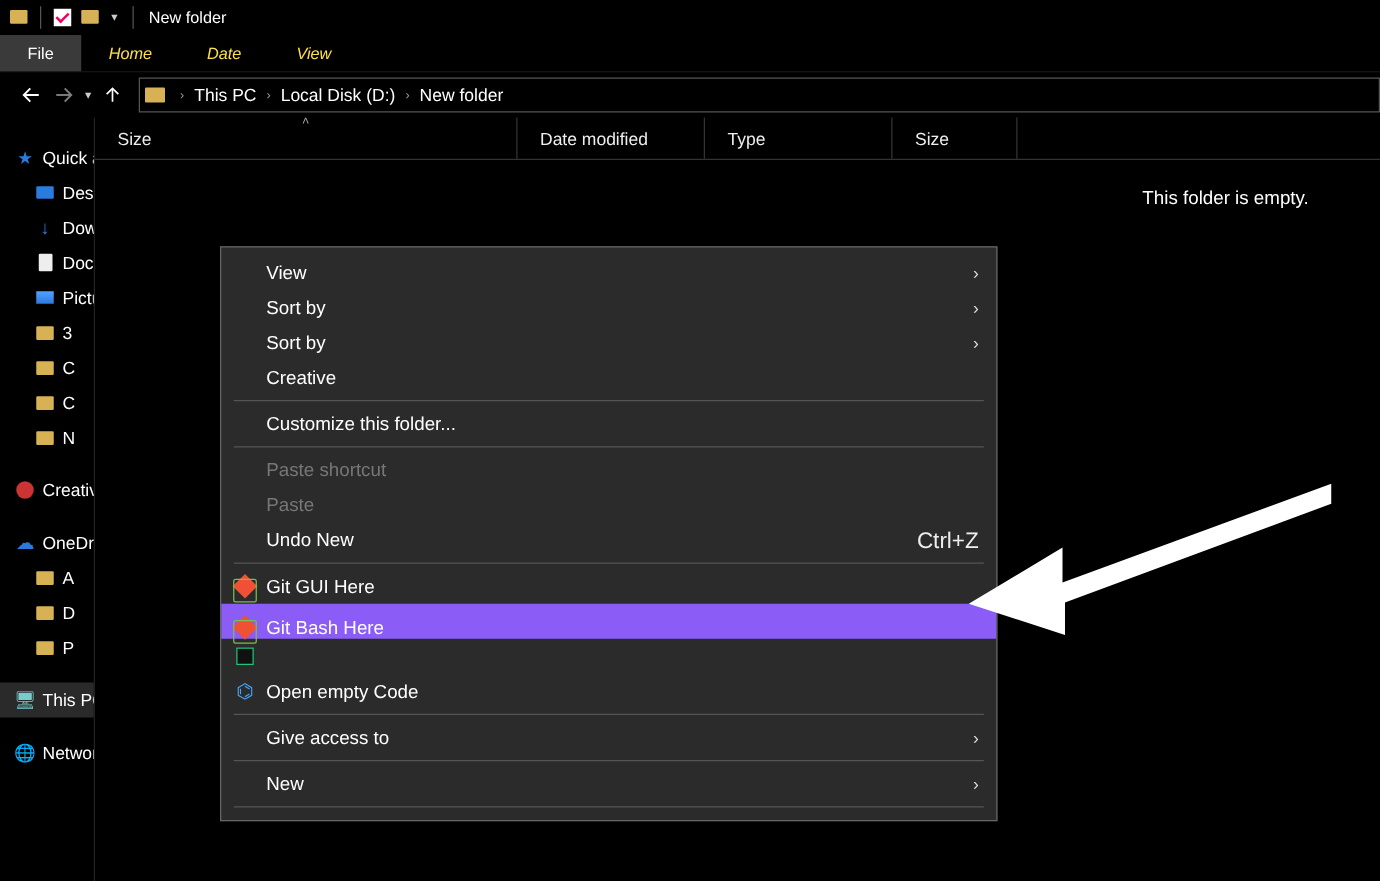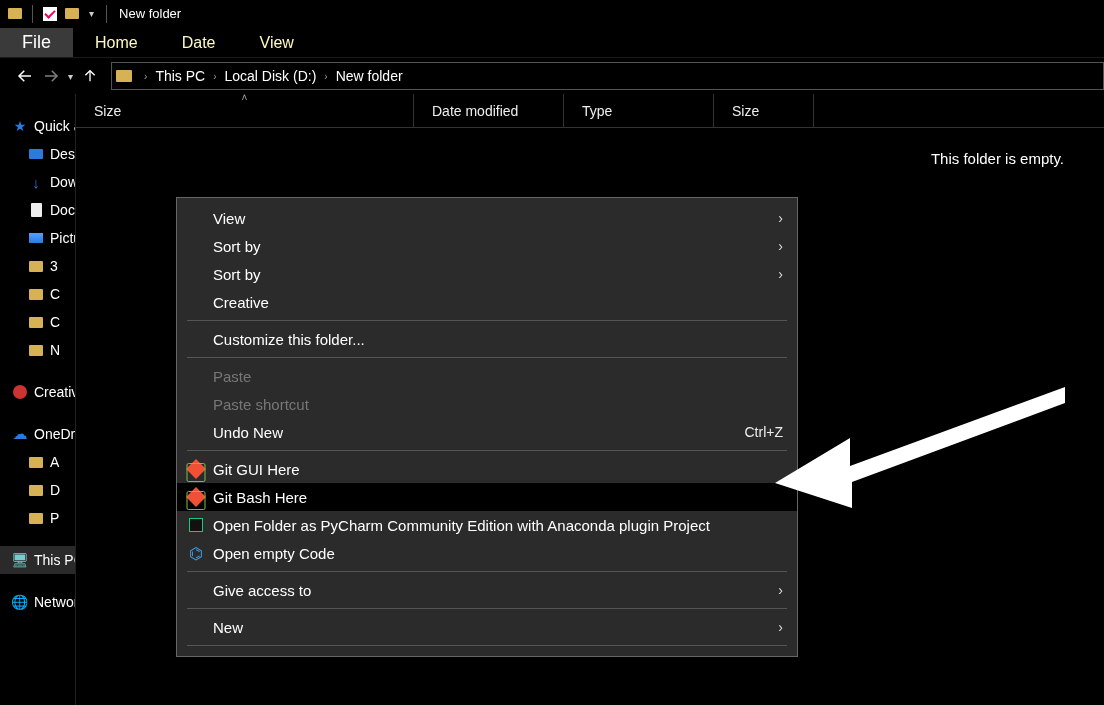--- a/index.html
+++ b/index.html
@@ -39,31 +39,32 @@
     background: #000;
     border-bottom: 1px solid #1a1a1a;
   }
   .ribbon .file-tab {
     background: #3a3a3a;
     color: #fff;
     height: 100%;
     padding: 0 22px;
     display: flex;
     align-items: center;
-    font-size: 18px;
+    font-size: 13px;
     cursor: pointer;
   }
   .ribbon .plain-tab {
-    color: #fef9c3;
+    color: #fde047;
     height: 100%;
     padding: 0 22px;
     display: flex;
     align-items: center;
-    font-size: 16px;
+    font-size: 13px;
     cursor: pointer;
+    font-style: italic;
   }
 
   
   .navrow {
     display: flex;
     align-items: center;
     height: 36px;
     background: #000;
     padding-left: 14px;
     gap: 4px;
@@ -147,21 +148,21 @@
     position:relative;
   }
   .lv-col.name { width: 338px; }
   .lv-col.date { width: 150px; }
   .lv-col.type { width: 150px; }
   .lv-col.size { width: 100px; border-right: 1px solid #333; }
   .sort-caret { position:absolute; top:-2px; left:50%; transform:translateX(-50%); color:#aaa; font-size:10px;}
   .empty-msg {
     position: absolute;
     top: 56px;
-    right: 40px;
+    right: 57px;
     color: #fff;
     font-size: 15px;
   }
 
   
   .ctxmenu {
     position: absolute;
     left: 176px;
     top: 197px;
     width: 622px;
@@ -174,24 +175,24 @@
     display: flex;
     align-items: center;
     height: 28px;
     padding-left: 36px;
     padding-right: 14px;
     font-size: 15px;
     color: #fff;
     cursor: pointer;
     position: relative;
   }
-  .ctx-row.hover { background: #000000; }
+  .ctx-row.hover { background: #8b5cf6; align-items: flex-end; }
   .ctx-row.disabled { color: #777; cursor: default; }
   .ctx-row .label { flex: 1; }
-  .ctx-row .shortcut { color: #eee; font-size: 14px; }
+  .ctx-row .shortcut { color: #eee; font-size: 18px; }
   .ctx-row .submenu { color: #ddd; font-size: 14px; }
   .ctx-icon {
     position: absolute;
     left: 10px;
     width: 18px;
     height: 18px;
     display: flex;
     align-items: center;
     justify-content: center;
   }
@@ -408,24 +409,24 @@
   </div>
   <div class="ctx-row">
     <span class="label">Creative</span>
   </div>
   <div class="ctx-sep"></div>
   <div class="ctx-row">
     <span class="label">Customize this folder...</span>
   </div>
   <div class="ctx-sep"></div>
   <div class="ctx-row disabled">
+    <span class="label">Paste shortcut</span>
+  </div>
+  <div class="ctx-row disabled">
     <span class="label">Paste</span>
-  </div>
-  <div class="ctx-row disabled">
-    <span class="label">Paste shortcut</span>
   </div>
   <div class="ctx-row">
     <span class="label">Undo New</span>
     <span class="shortcut">Ctrl+Z</span>
   </div>
   <div class="ctx-sep"></div>
   <div class="ctx-row">
     <span class="ctx-icon">
         <span class="ico-git"></span>
       </span>
@@ -434,21 +435,20 @@
   <div class="ctx-row hover">
     <span class="ctx-icon">
         <span class="ico-git"></span>
       </span>
     <span class="label">Git Bash Here</span>
   </div>
   <div class="ctx-row">
     <span class="ctx-icon">
         <span class="ico-pycharm"></span>
       </span>
-    <span class="label">Open Folder as PyCharm Community Edition with Anaconda plugin Project</span>
   </div>
   <div class="ctx-row">
     <span class="ctx-icon ico-vscode">⌬</span>
     <span class="label">Open empty Code</span>
   </div>
   <div class="ctx-sep"></div>
   <div class="ctx-row">
     <span class="label">Give access to</span>
     <span class="submenu">›</span>
   </div>

